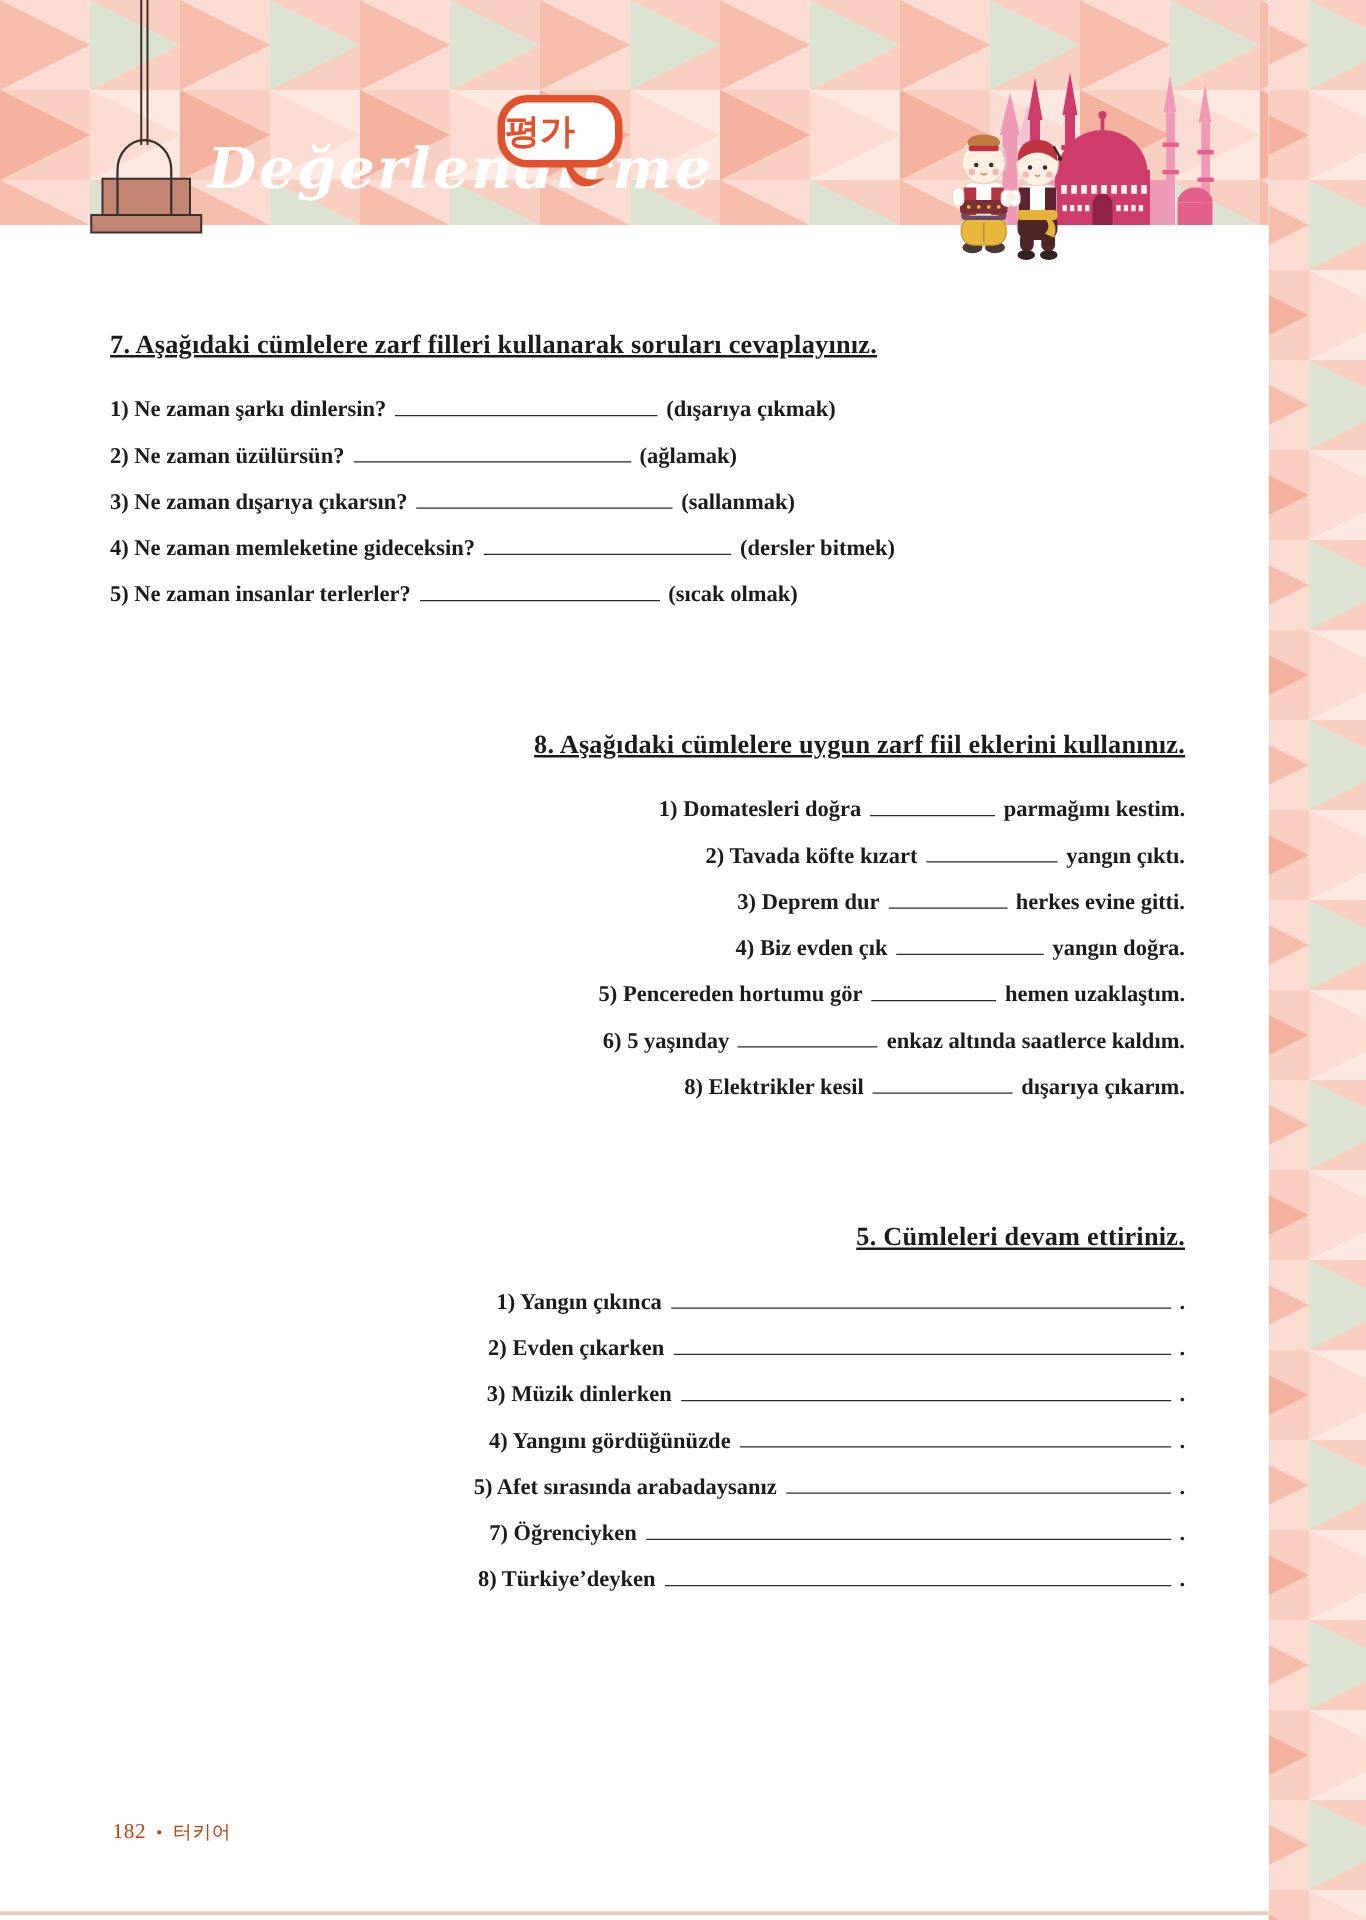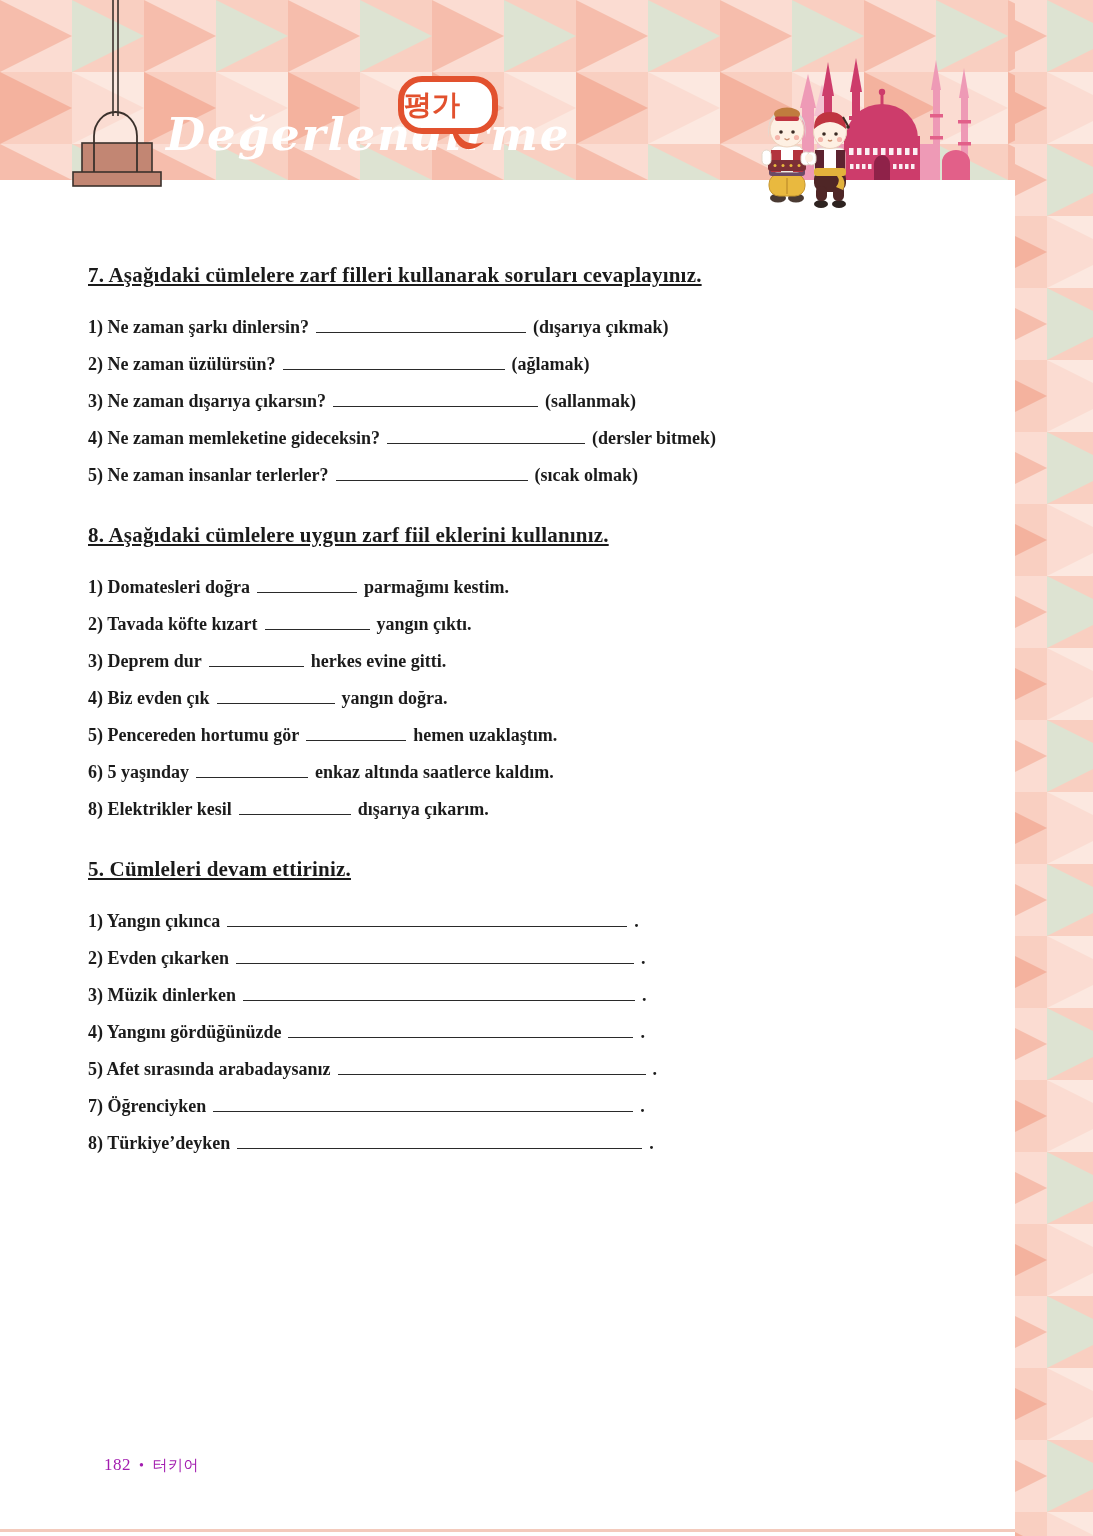--- a/index.html
+++ b/index.html
@@ -26,29 +26,29 @@
   .bubble-text{
     font-family:"DejaVu Sans",sans-serif;font-weight:bold;
     font-size:28px;color:#e2512e;line-height:1;
   }
   .bubble-tail{position:absolute;left:452px;top:128px;z-index:4;}
   .content{position:absolute;left:88px;top:262px;width:860px;z-index:2;}
   .sec-title{
     font-size:21px;font-weight:bold;line-height:26px;
     margin:0 0 26px 0;letter-spacing:.2px;text-decoration:underline;
   }
-  .sec + .sec{margin-top:34px;}
+  .sec + .sec{margin-top:94px;text-align:right;}
   .item{font-size:18px;line-height:26px;margin-bottom:11px;white-space:nowrap;font-weight:bold;}
   .blank{
     display:inline-block;height:15px;margin:0 7px;
     border-bottom:1.6px solid #2a2a2a;vertical-align:baseline;
   }
   .footer{
-    position:absolute;left:104px;top:1455px;z-index:2;
-    font-size:17px;color:#a21caf;letter-spacing:.5px;
+    position:absolute;left:90px;top:1455px;z-index:2;
+    font-size:17px;color:#c2410c;letter-spacing:.5px;
   }
   .footer .ko{font-family:"DejaVu Sans",sans-serif;font-size:15px;}
   .footer .dot{margin:0 8px;font-size:14px;}
   .bottom-line{
     position:absolute;left:0;top:1529px;width:1015px;height:3px;
     background:#f3cabc;z-index:2;
   }
 </style>
 </head>
 <body>

